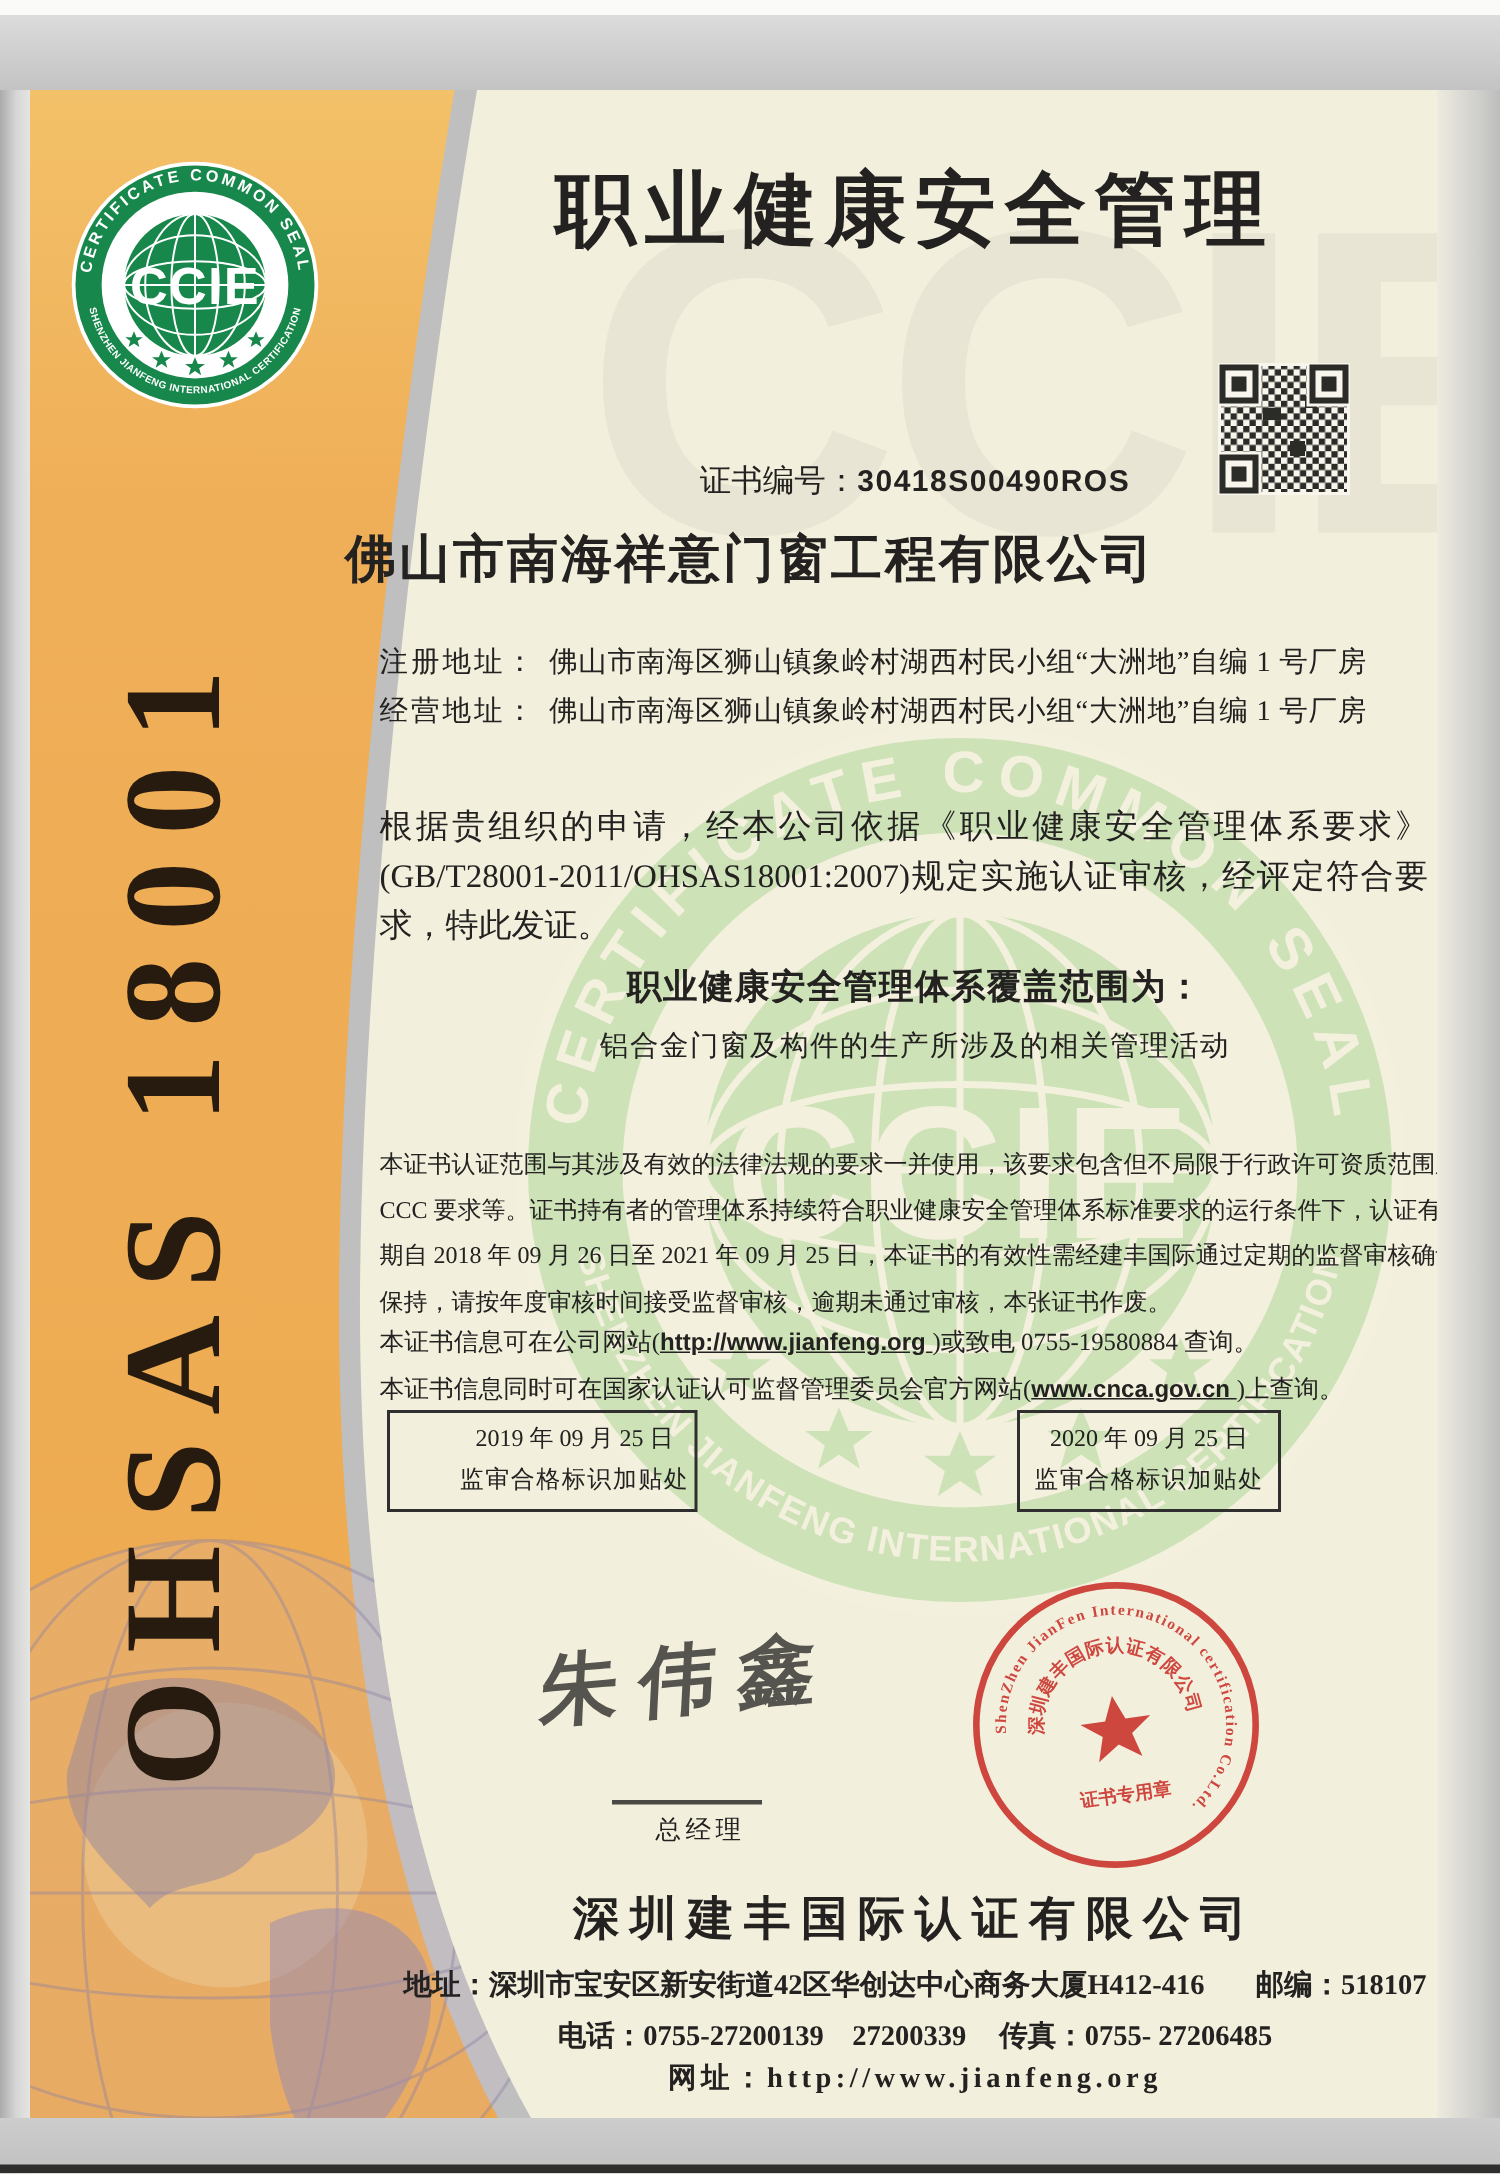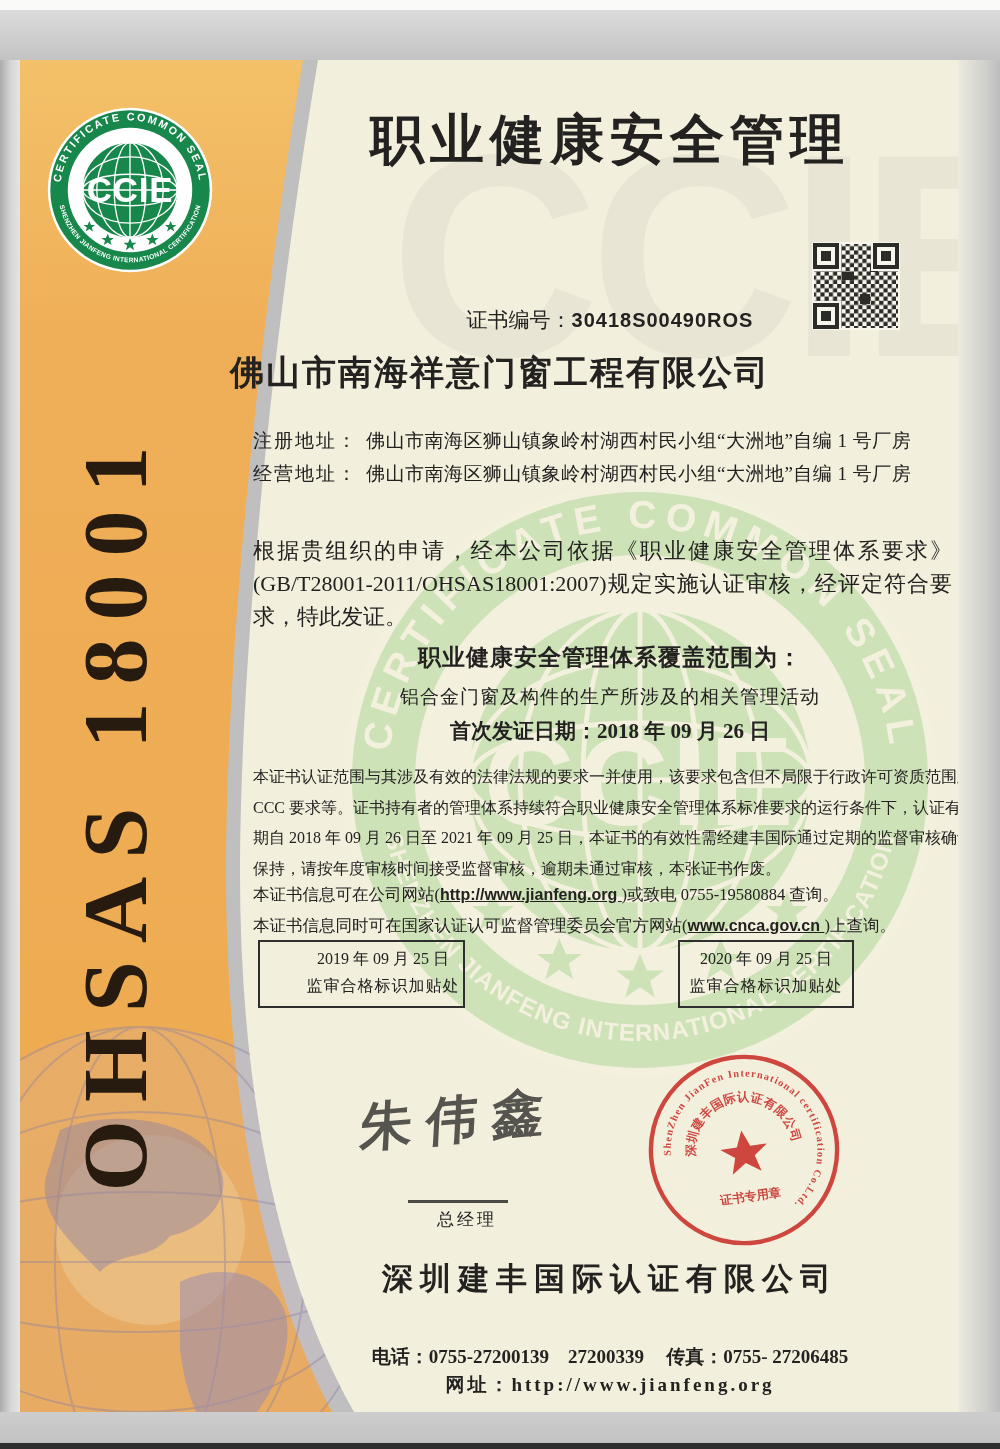--- a/index.html
+++ b/index.html
@@ -178,21 +178,20 @@
     <span class="lbl">注册地址：</span><span>佛山市南海区狮山镇象岭村湖西村民小组“大洲地”自编 1 号厂房</span>
   </div>
   <div class="abs z5 addr-row" id="op-row">
     <span class="lbl">经营地址：</span><span>佛山市南海区狮山镇象岭村湖西村民小组“大洲地”自编 1 号厂房</span>
   </div>
 
   <div class="abs z5" id="grant-para">根据贵组织的申请，经本公司依据《职业健康安全管理体系要求》(GB/T28001-2011/OHSAS18001:2007)规定实施认证审核，经评定符合要求，特此发证。</div>
 
   <div class="abs z5" id="scope-heading">职业健康安全管理体系覆盖范围为：</div>
   <div class="abs z5" id="scope-line">铝合金门窗及构件的生产所涉及的相关管理活动</div>
-  <div class="abs z5" id="first-issue">首次发证日期：2018 年 09 月 26 日</div>
 
   <div class="abs z5" id="terms">
     <div class="tl">本证书认证范围与其涉及有效的法律法规的要求一并使用，该要求包含但不局限于行政许可资质范围及</div>
     <div class="tl">CCC 要求等。证书持有者的管理体系持续符合职业健康安全管理体系标准要求的运行条件下，认证有效</div>
     <div class="tl">期自 2018 年 09 月 26 日至 2021 年 09 月 25 日，本证书的有效性需经建丰国际通过定期的监督审核确认</div>
     <div class="tl">保持，请按年度审核时间接受监督审核，逾期未通过审核，本张证书作废。</div>
   </div>
 
   <div class="abs z5 lookup" id="lookup1">
     <span>本证书信息可在公司网站(</span><span class="url">http://www.jianfeng.org </span><span>)或致电 0755-19580884 查询。</span>
@@ -224,20 +223,23 @@
       <textPath href="#redEn" startOffset="1%">ShenZhen JianFen International certification Co.Ltd.</textPath>
     </text>
     <text font-family="Liberation Serif,DejaVu Serif,serif" font-size="12.5" font-weight="bold" letter-spacing=".5" fill="#cc3b34">
       <textPath href="#redCn" startOffset="50%" text-anchor="middle">深圳建丰国际认证有限公司</textPath>
     </text>
     <path transform="translate(100,104) scale(2.4)" fill="#cc3b34" d="M0,-10 L2.9,-3.1 10,-3.1 4.2,1.2 6.2,8.1 0,3.9 -6.2,8.1 -4.2,1.2 -10,-3.1 -2.9,-3.1 Z"></path>
     <text x="100" y="152" text-anchor="middle" font-family="Liberation Serif,DejaVu Serif,serif" font-size="12.5" font-weight="bold" fill="#cc3b34">证书专用章</text>
   </svg>
 
   <div class="abs z5" id="issuer-name">深圳建丰国际认证有限公司</div>
+  <div class="abs z5 issuer-line" id="issuer-l1">
+    <span>地址：</span><span>深圳市宝安区新安街道42区华创达中心商务大厦H412-416</span><span class="gap"></span><span>邮编：</span><span>518107</span>
+  </div>
   <div class="abs z5 issuer-line" id="issuer-l2">
     <span>电话：</span><span>0755-27200139　27200339</span><span class="gap-s"></span><span>传真：</span><span>0755- 27206485</span>
   </div>
   <div class="abs z5 issuer-line" id="issuer-l3">
     <span>网址：</span><span>http://www.jianfeng.org</span>
   </div>
 
   <div class="abs" id="edge-top-white"></div>
   <div class="abs" id="edge-top"></div>
   <div class="abs" id="edge-left"></div>

